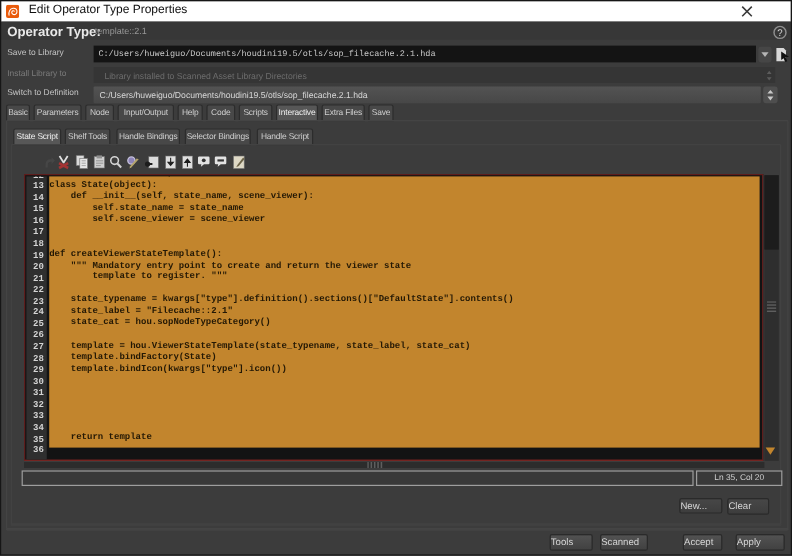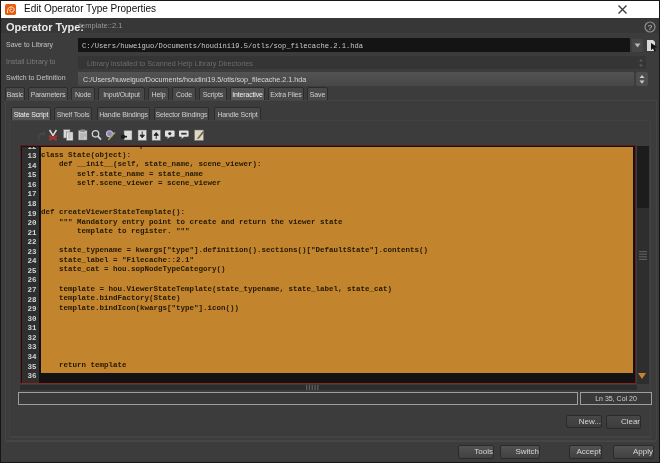--- a/index.html
+++ b/index.html
@@ -1,19 +1,19 @@
 <!DOCTYPE html>
 <html><head><meta charset="utf-8"><style>
 *{margin:0;padding:0;box-sizing:border-box}
 html,body{width:660px;height:463px;background:#3c3c3c;overflow:hidden;font-family:"Liberation Sans",sans-serif;position:relative}
 .abs{position:absolute}
 .lbl{position:absolute;font-size:7px;color:#c4c4c4;white-space:nowrap}
 .tab{position:absolute;height:14px;background:#484848;border:1px solid #2c2c2c;border-radius:2px 2px 0 0;color:#cfcfcf;font-size:7px;letter-spacing:-0.15px;text-align:center;line-height:13px;white-space:nowrap;overflow:hidden}
 .tab.sel{background:#575757;color:#f0f0f0}
-.btn{position:absolute;height:14px;background:linear-gradient(#525252,#414141);border:1px solid #2a2a2a;border-radius:2px;color:#d6d6d6;font-size:8px;text-align:right;line-height:12.5px}
+.btn{position:absolute;height:14px;background:linear-gradient(#525252,#414141);border:1px solid #2a2a2a;border-radius:2px;color:#d6d6d6;font-size:8px;text-align:left;line-height:12.5px}
 </style></head>
 <body>
 
 <div class="abs" style="left:0;top:0;width:660px;height:463px;border:1px solid #161616;z-index:99;pointer-events:none"></div>
 
 <div class="abs" style="left:1px;top:1px;width:658px;height:17px;background:#ffffff"></div>
 <svg class="abs" style="left:5px;top:3.5px" width="11" height="11" viewBox="0 0 13 13">
 <rect x="0" y="0" width="13" height="13" rx="2" fill="#e95b0c"></rect>
 <path d="M3.0 10.2 C2.4 6.6 4.0 3.6 7.0 3.4 C9.6 3.2 11.0 5.0 10.8 7.0 C10.6 8.9 9.0 10.0 7.4 9.6 C5.9 9.2 5.3 7.7 5.9 6.6 C6.4 5.8 7.5 5.6 8.1 6.2" stroke="#fff" stroke-width="1.05" fill="none" stroke-linecap="round"></path>
 </svg>
@@ -37,21 +37,21 @@
 <svg class="abs" style="left:633px;top:42px" width="9" height="7" viewBox="0 0 9 7">
     <path d="M1.5 1.5 L7.5 1.5 L4.5 5.5 Z" fill="#b5b5b5"></path>
   </svg>
 <svg class="abs" style="left:646px;top:39px" width="13" height="13" viewBox="0 0 13 13">
 <path d="M1 1 L7 1 L9 3 L9 12 L1 12 Z" fill="#d8d8d8"></path>
 <path d="M5 4 L11.5 8.2 L8.6 8.8 L10 12 L8.3 12.6 L7 9.6 L5 11 Z" fill="#111"></path>
 </svg>
 
 <div class="lbl" style="left:6px;top:58px;color:#7b7b7b">Install Library to</div>
 <div class="abs" style="left:78px;top:56px;width:568px;height:13px;background:#353535"></div>
-<div class="abs" style="left:87px;top:58.5px;font-size:7.2px;color:#6c6c6c;white-space:nowrap">Library installed to Scanned Help Library Directories</div>
+<div class="abs" style="left:87px;top:58.5px;font-size:7.2px;color:#6c6c6c;white-space:nowrap">Library installed to Scanned Asset Library Directories</div>
 <svg class="abs" style="left:637px;top:58px" width="8" height="10" viewBox="0 0 8 10">
     <path d="M2 3.6 L6 3.6 L4 1 Z M2 6.4 L6 6.4 L4 9 Z" fill="#5c5c5c"></path>
   </svg>
 
 <div class="lbl" style="left:6px;top:74px">Switch to Definition</div>
 <div class="abs" style="left:78px;top:72px;width:556px;height:14px;background:linear-gradient(#535353,#474747);border-radius:1px"></div>
 <div class="abs" style="left:83px;top:75px;font-size:7.2px;color:#d8d8d8;white-space:nowrap">C:/Users/huweiguo/Documents/houdini19.5/otls/sop_filecache.2.1.hda</div>
 <div class="abs" style="left:636px;top:72px;width:12px;height:14px;background:#4e4e4e;border-radius:2px"></div>
 <svg class="abs" style="left:638px;top:74px" width="8" height="11" viewBox="0 0 8 11">
     <path d="M1.5 4 L6.5 4 L4 1 Z M1.5 6.5 L6.5 6.5 L4 9.8 Z" fill="#c9c9c9"></path>
@@ -204,15 +204,15 @@
     </g>
 </svg>
 
 <div class="abs" style="left:18px;top:391.5px;width:560px;height:13px;border:1px solid #9e9e9e;background:#393939"></div>
 <div class="abs" style="left:580px;top:391.5px;width:72px;height:13px;border:1px solid #9e9e9e;background:#393939;color:#d0d0d0;font-size:7px;text-align:center;line-height:12.5px">Ln 35, Col 20</div>
 
 <div class="btn" style="left:566px;top:415px;width:36px;height:13px;background:linear-gradient(#474747,#3d3d3d)">New...</div>
 <div class="btn" style="left:606px;top:415px;width:35px;height:14px;background:linear-gradient(#474747,#3d3d3d)">Clear</div>
 
 <div class="btn" style="left:458px;top:445px;width:36px">Tools</div>
-<div class="btn" style="left:500px;top:445px;width:40px">Switch</div>
+<div class="btn" style="left:500px;top:445px;width:40px">Scanned</div>
 <div class="btn" style="left:569px;top:445px;width:33px">Accept</div>
 <div class="btn" style="left:613px;top:445px;width:41px">Apply</div>
 
 </body></html>

